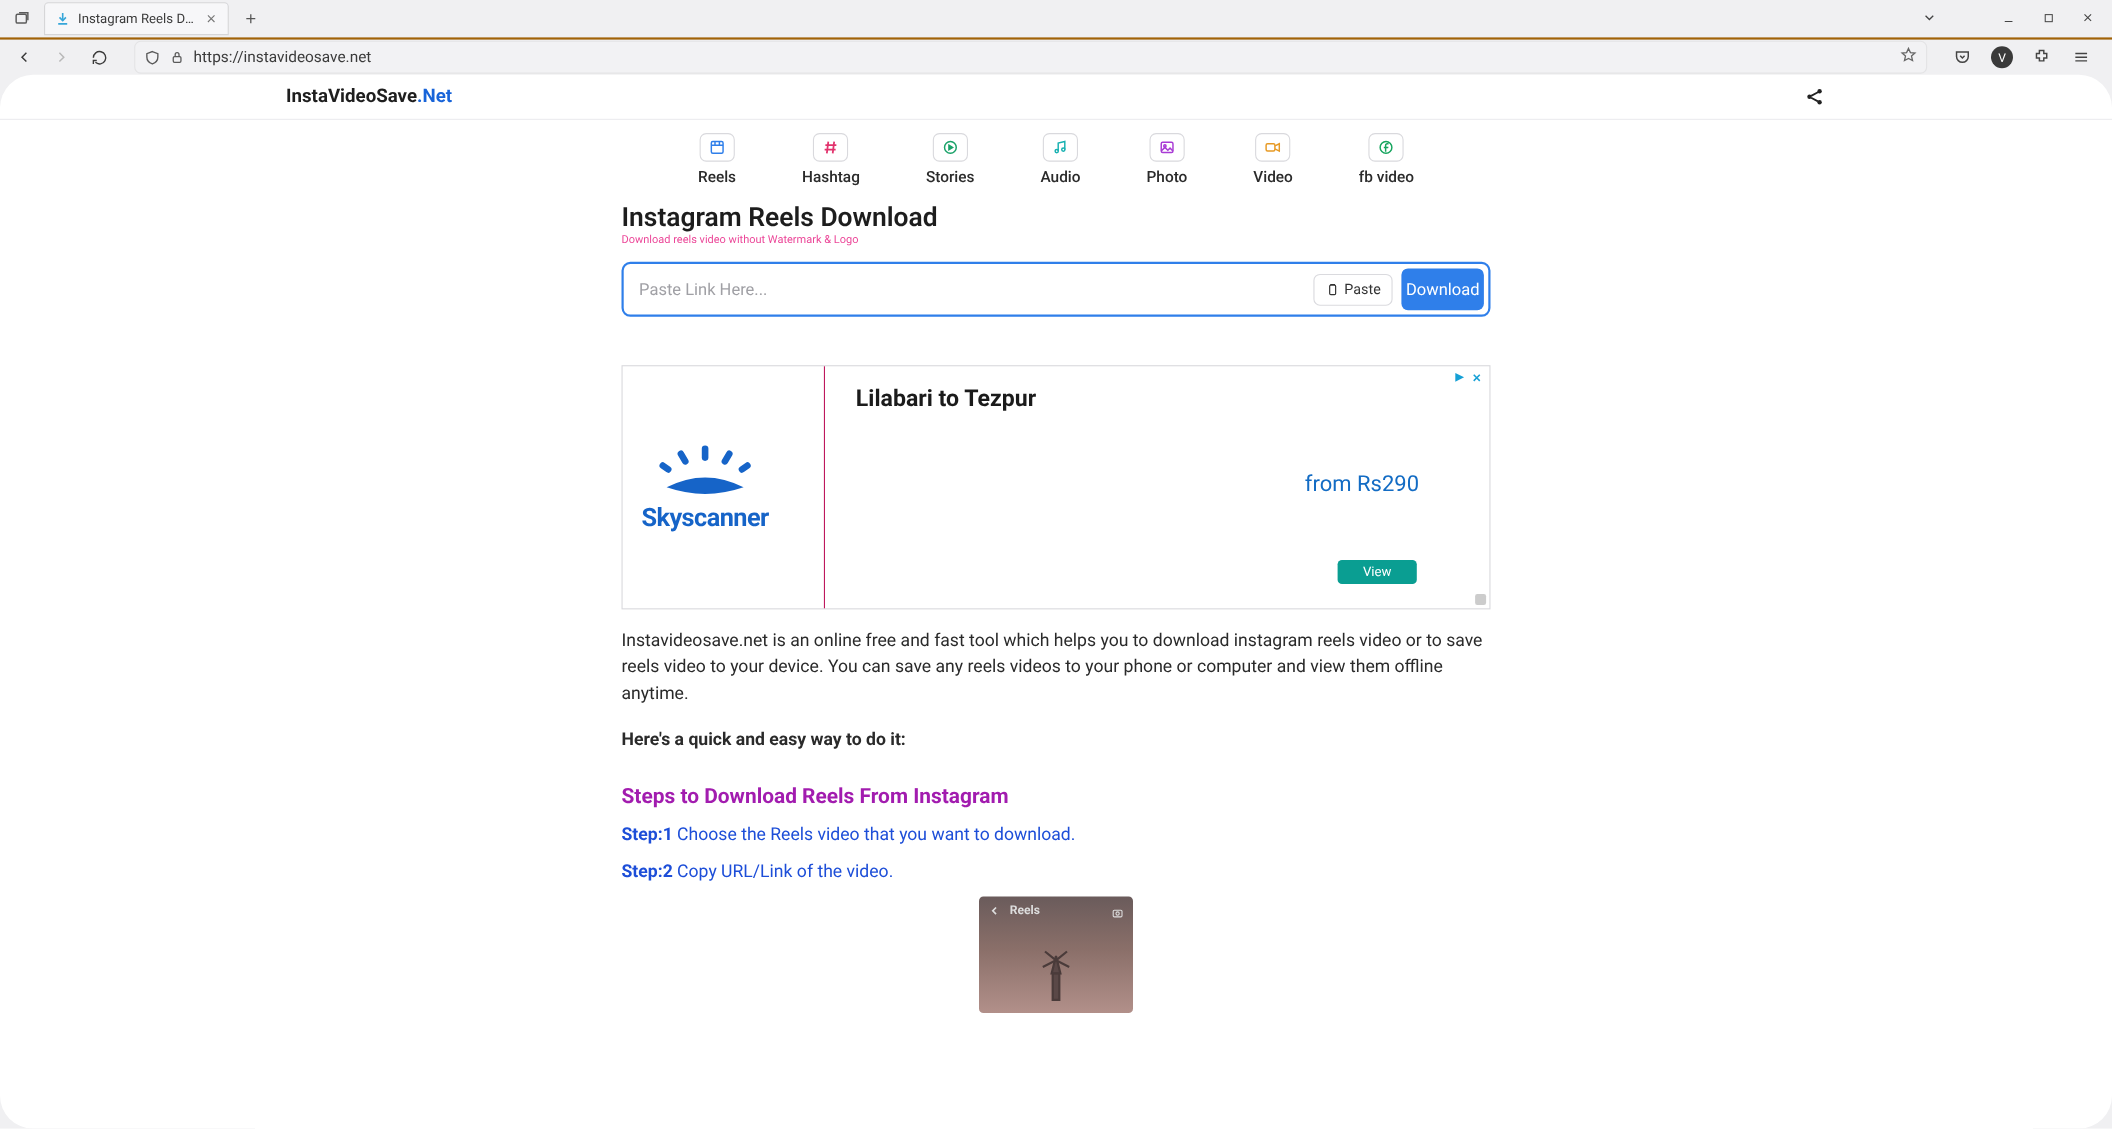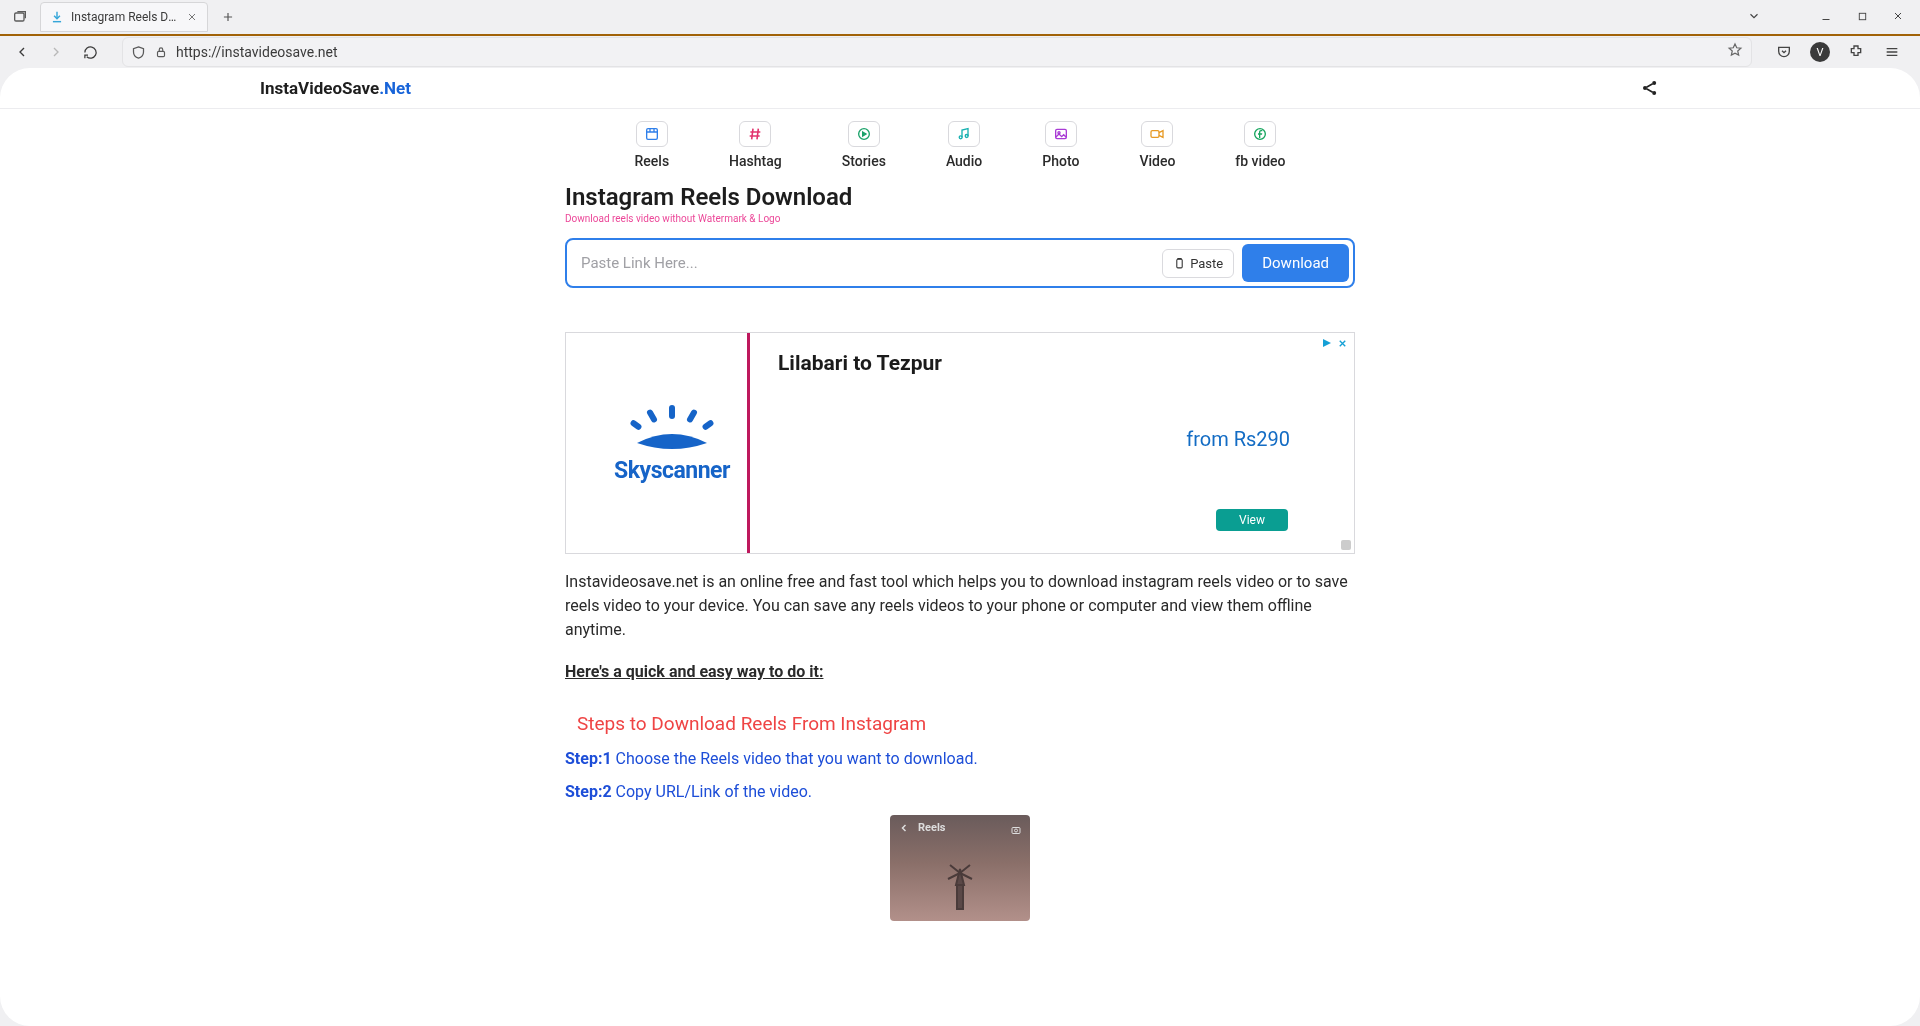--- a/index.html
+++ b/index.html
@@ -44,39 +44,39 @@
 .icon-box svg { width:16px; height:16px; }
 
 .container { width:790px; margin:0 auto; padding-top:8px; }
 h1.page-title { font-size:24px; font-weight:600; color:#1d1d1d; margin-bottom:2px; }
 .subtitle { font-size:10px; color:#ec4899; margin-bottom:14px; }
 
 .input-row { display:flex; align-items:center; border:2px solid #2f7fea; border-radius:8px; padding:4px; gap:8px; }
 .url-input { flex:1; border:none; outline:none; font-size:15px; padding:8px 10px; background:transparent; }
 .url-input::placeholder { color:#a0a0a5; }
 .paste-btn { display:flex; align-items:center; gap:4px; background:#fff; border:1px solid #dadade; border-radius:6px; padding:6px 10px; font-size:13px; color:#333; cursor:pointer; }
-.download-btn { background:#2f7fea; color:#fff; border:none; border-radius:6px; padding:10px 20px; font-size:15px; cursor:pointer; }
+.download-btn { background:#2f7fea; color:#fff; border:none; border-radius:6px; padding:10px 4px; font-size:15px; cursor:pointer; }
 
 .ad-box { margin-top:44px; border:1px solid #d9d9dd; height:222px; display:flex; position:relative; }
-.ad-left { width:184px; border-right:3px solid #be185d; display:flex; align-items:center; justify-content:flex-end; }
+.ad-left { width:184px; border-right:1px solid #be185d; display:flex; align-items:center; justify-content:flex-start; }
 .ad-right { flex:1; padding:18px 28px 12px; position:relative; }
 .ad-headline { font-size:21px; font-weight:700; color:#1b1b1b; }
 .ad-price { position:absolute; right:64px; top:94px; font-size:20px; color:#136cc4; }
 .ad-view-btn { position:absolute; right:66px; bottom:22px; background:#0a9e92; color:#fff; border:none; border-radius:4px; width:72px; height:22px; font-size:12px; display:flex; align-items:center; justify-content:center; }
 .ad-badges { position:absolute; top:4px; right:6px; display:flex; gap:4px; align-items:center; }
 .ad-badges .ac { color:#15a0d6; font-size:11px; }
 .ad-scroll { position:absolute; bottom:3px; right:3px; width:10px; height:10px; background:#ccc; border-radius:2px; }
 
 .sky-logo { width:150px; display:flex; flex-direction:column; align-items:center; }
 .sky-logo .rays { width:110px; height:48px; }
 .sky-logo .word { font-size:23px; font-weight:700; color:#1664c8; letter-spacing:-0.5px; margin-top:6px; }
 
 .body-text { font-size:16px; color:#2a2a2a; line-height:1.5; margin-top:16px; }
-.bold-line { font-weight:700; margin-top:18px;text-decoration:underline; }
-.steps-h { font-size:19px; font-weight:400; color:#ef4444; margin-top:28px;margin-left:12px; }
+.bold-line { font-weight:700; margin-top:18px; }
+.steps-h { font-size:19px; font-weight:700; color:#a21caf; margin-top:28px; }
 .step { font-size:16px; color:#1d4ed8; margin-top:14px; }
 .step b { font-weight:700; }
 
 .phone-thumb { width:140px; height:106px; margin:14px auto 0; background:linear-gradient(180deg,#6a5b5b 0%, #8a6f69 45%, #b2908a 100%); border-radius:4px; position:relative; overflow:hidden; }
 .phone-bar { position:absolute; top:6px; left:8px; display:flex; align-items:center; gap:8px; color:#ddd; font-size:11px; font-weight:700; }
 .phone-bar svg { width:12px; height:12px; }
 .phone-cam { position:absolute; top:6px; right:8px; color:#ddd; }
 .windmill { position:absolute; bottom:8px; left:50%; transform:translateX(-50%); }
 </style>
 </head>

